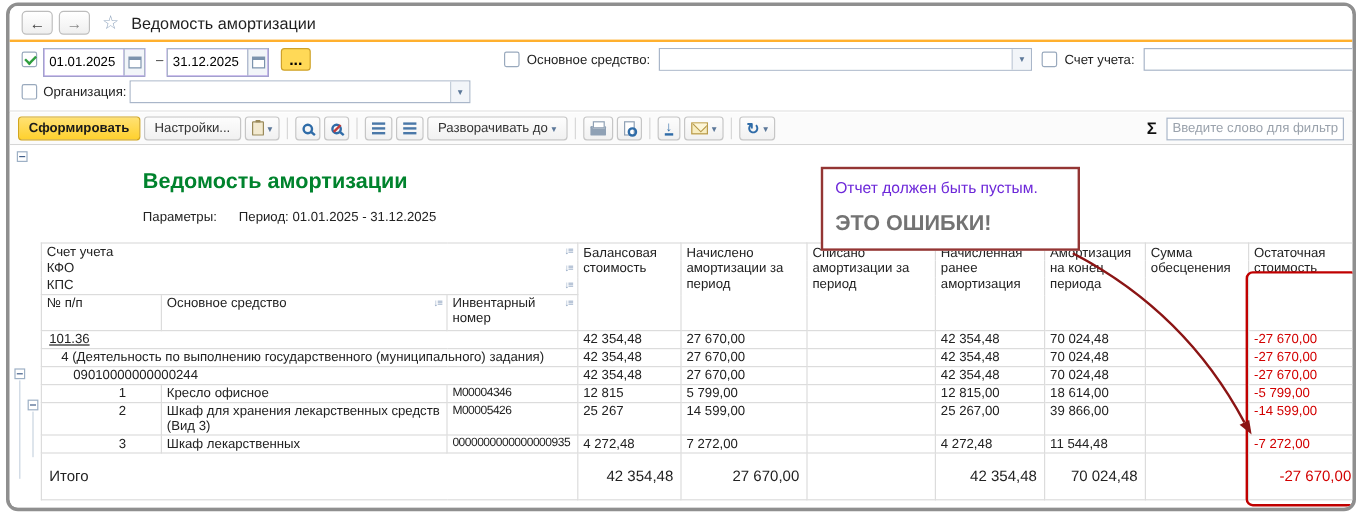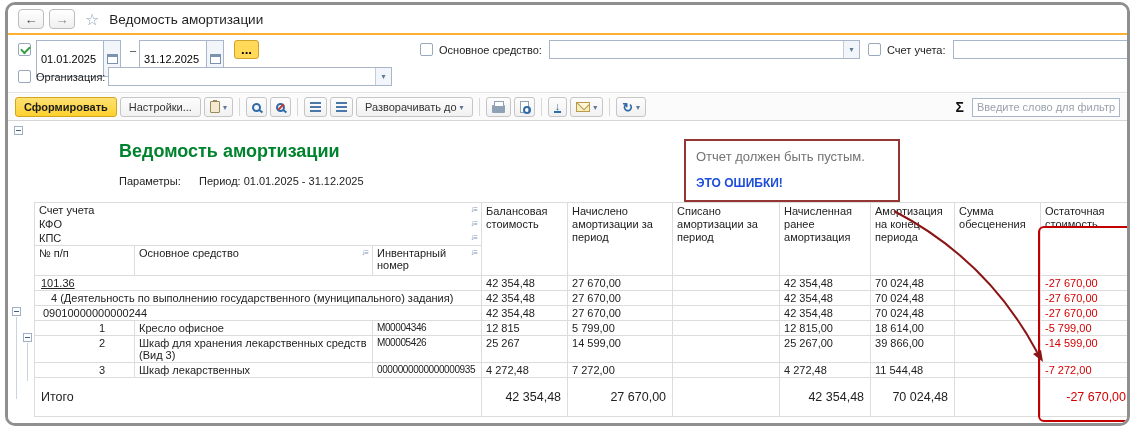--- a/index.html
+++ b/index.html
@@ -12,21 +12,21 @@
   .navbtn.fwd { color: #8a8a8a; }
   .star { font-size: 16px; color: #93a7bf; margin: 0 5px; cursor: pointer; }
   .wtitle { font-size: 13.5px; color: #1f1f1f; }
   .accent { position: absolute; left: 0; right: 0; top: 28px; height: 2px; background: #ffb02e; }
 
   
   .filters { position: absolute; left: 0; right: 0; top: 30px; height: 58px; background: #fff; border-bottom: 1px solid #e3e3e3; }
   .cb { position: absolute; width: 13px; height: 13px; border: 1px solid #99a9bd; border-radius: 2px; background: #fff; cursor: pointer; }
   .cb.checked::after { content: ""; position: absolute; left: 2px; top: 2px; width: 7px; height: 4px; border-left: 2px solid #2f9e3f; border-bottom: 2px solid #2f9e3f; transform: rotate(-45deg); }
   .flabel { position: absolute; font-size: 11px; color: #222; }
-  .datebox { position: absolute; display: flex; height: 37px; border: 1px solid #a9b6c9; background: #6d28d9; }
+  .datebox { position: absolute; display: flex; height: 24px; border: 1px solid #a9b6c9; background: #6d28d9; }
   .datebox input { width: 66px; border: 0; outline: none; font: 11px "Liberation Sans", sans-serif; padding: 0 4px; }
   .calbtn { width: 17px; border-left: 1px solid #a9b6c9; background: #f2f5f9; display: flex; align-items: center; justify-content: center; cursor: pointer; }
   .ical { width: 11px; height: 10px; border: 1px solid #7c93ad; border-top: 3px solid #7c93ad; background: #fff; }
   .dash { position: absolute; color: #333; }
   .morebtn { position: absolute; width: 25px; height: 19px; background: #ffd957; border: 1px solid #cfa22a; border-radius: 3px; font-weight: bold; line-height: 8px; cursor: pointer; }
   .combo { position: absolute; display: flex; height: 19px; border: 1px solid #a9b6c9; background: #fff; }
   .combo input { flex: 1; border: 0; outline: none; font: 11px "Liberation Sans", sans-serif; padding: 0 4px; min-width: 0; }
   .ddbtn { width: 16px; border-left: 1px solid #c3cdd9; background: #f2f5f9; display: flex; align-items: center; justify-content: center; color: #5c7899; font-size: 8px; cursor: pointer; }
   .plain { position: absolute; height: 19px; border: 1px solid #a9b6c9; background: #fff; font: 11px "Liberation Sans", sans-serif; padding: 0 4px; outline: none; }
 
@@ -77,31 +77,31 @@
   th.hn { padding: 2px 4px; line-height: 13px; }
   .sort { float: right; color: #7a93b5; font-size: 8px; line-height: 11px; letter-spacing: -1px; }
   tr.hrow { height: 14px; }
   tr.hrow2 { height: 30px; }
   tbody td { padding: 1px 4px; line-height: 12px; white-space: nowrap; }
   td.c-name { white-space: normal; }
   td.c-inv { font-size: 10px; letter-spacing: -0.4px; }
   td.c-num { padding-left: 64px; }
   td.grp.lv0 { padding-left: 6px; text-decoration: underline; }
   td.grp.lv1 { padding-left: 16px; }
-  td.grp.lv2 { padding-left: 8px; }
+  td.grp.lv2 { padding-left: 26px; }
   td.n { text-align: right; padding-right: 6px; }
   td.neg { color: #d20000; }
   tfoot td { font-weight: bold; font-size: 12.5px; line-height: 16px; padding: 11px 4px; border-top: 1px solid #c9c9c9; }
   tfoot td.n { text-align: right; padding-right: 6px; }
   tfoot td.lbl { padding-left: 6px; }
 
   
   .callout { position: absolute; left: 676px; top: 134px; width: 216px; border: 2px solid #943634; background: #fff; padding: 8px 10px 10px; z-index: 6; }
-  .callout .l1 { font-size: 13px; color: #737373; margin-bottom: 12px; }
-  .callout .l2 { font-size: 12px; font-weight: bold; color: #1d4ed8; }
+  .callout .l1 { font-size: 13px; color: #6d28d9; margin-bottom: 12px; }
+  .callout .l2 { font-size: 18px; font-weight: bold; color: #737373; }
   .ann-arrow { position: absolute; left: 0; top: 0; z-index: 6; pointer-events: none; }
   .col-outline { position: absolute; left: 1030px; top: 221px; width: 94px; height: 196px; border: 2px solid #c00000; border-radius: 6px; z-index: 5; pointer-events: none; }
 </style>
 </head>
 <body>
 
 <div class="window">
 
   <div class="titlebar">
     <button class="navbtn">

